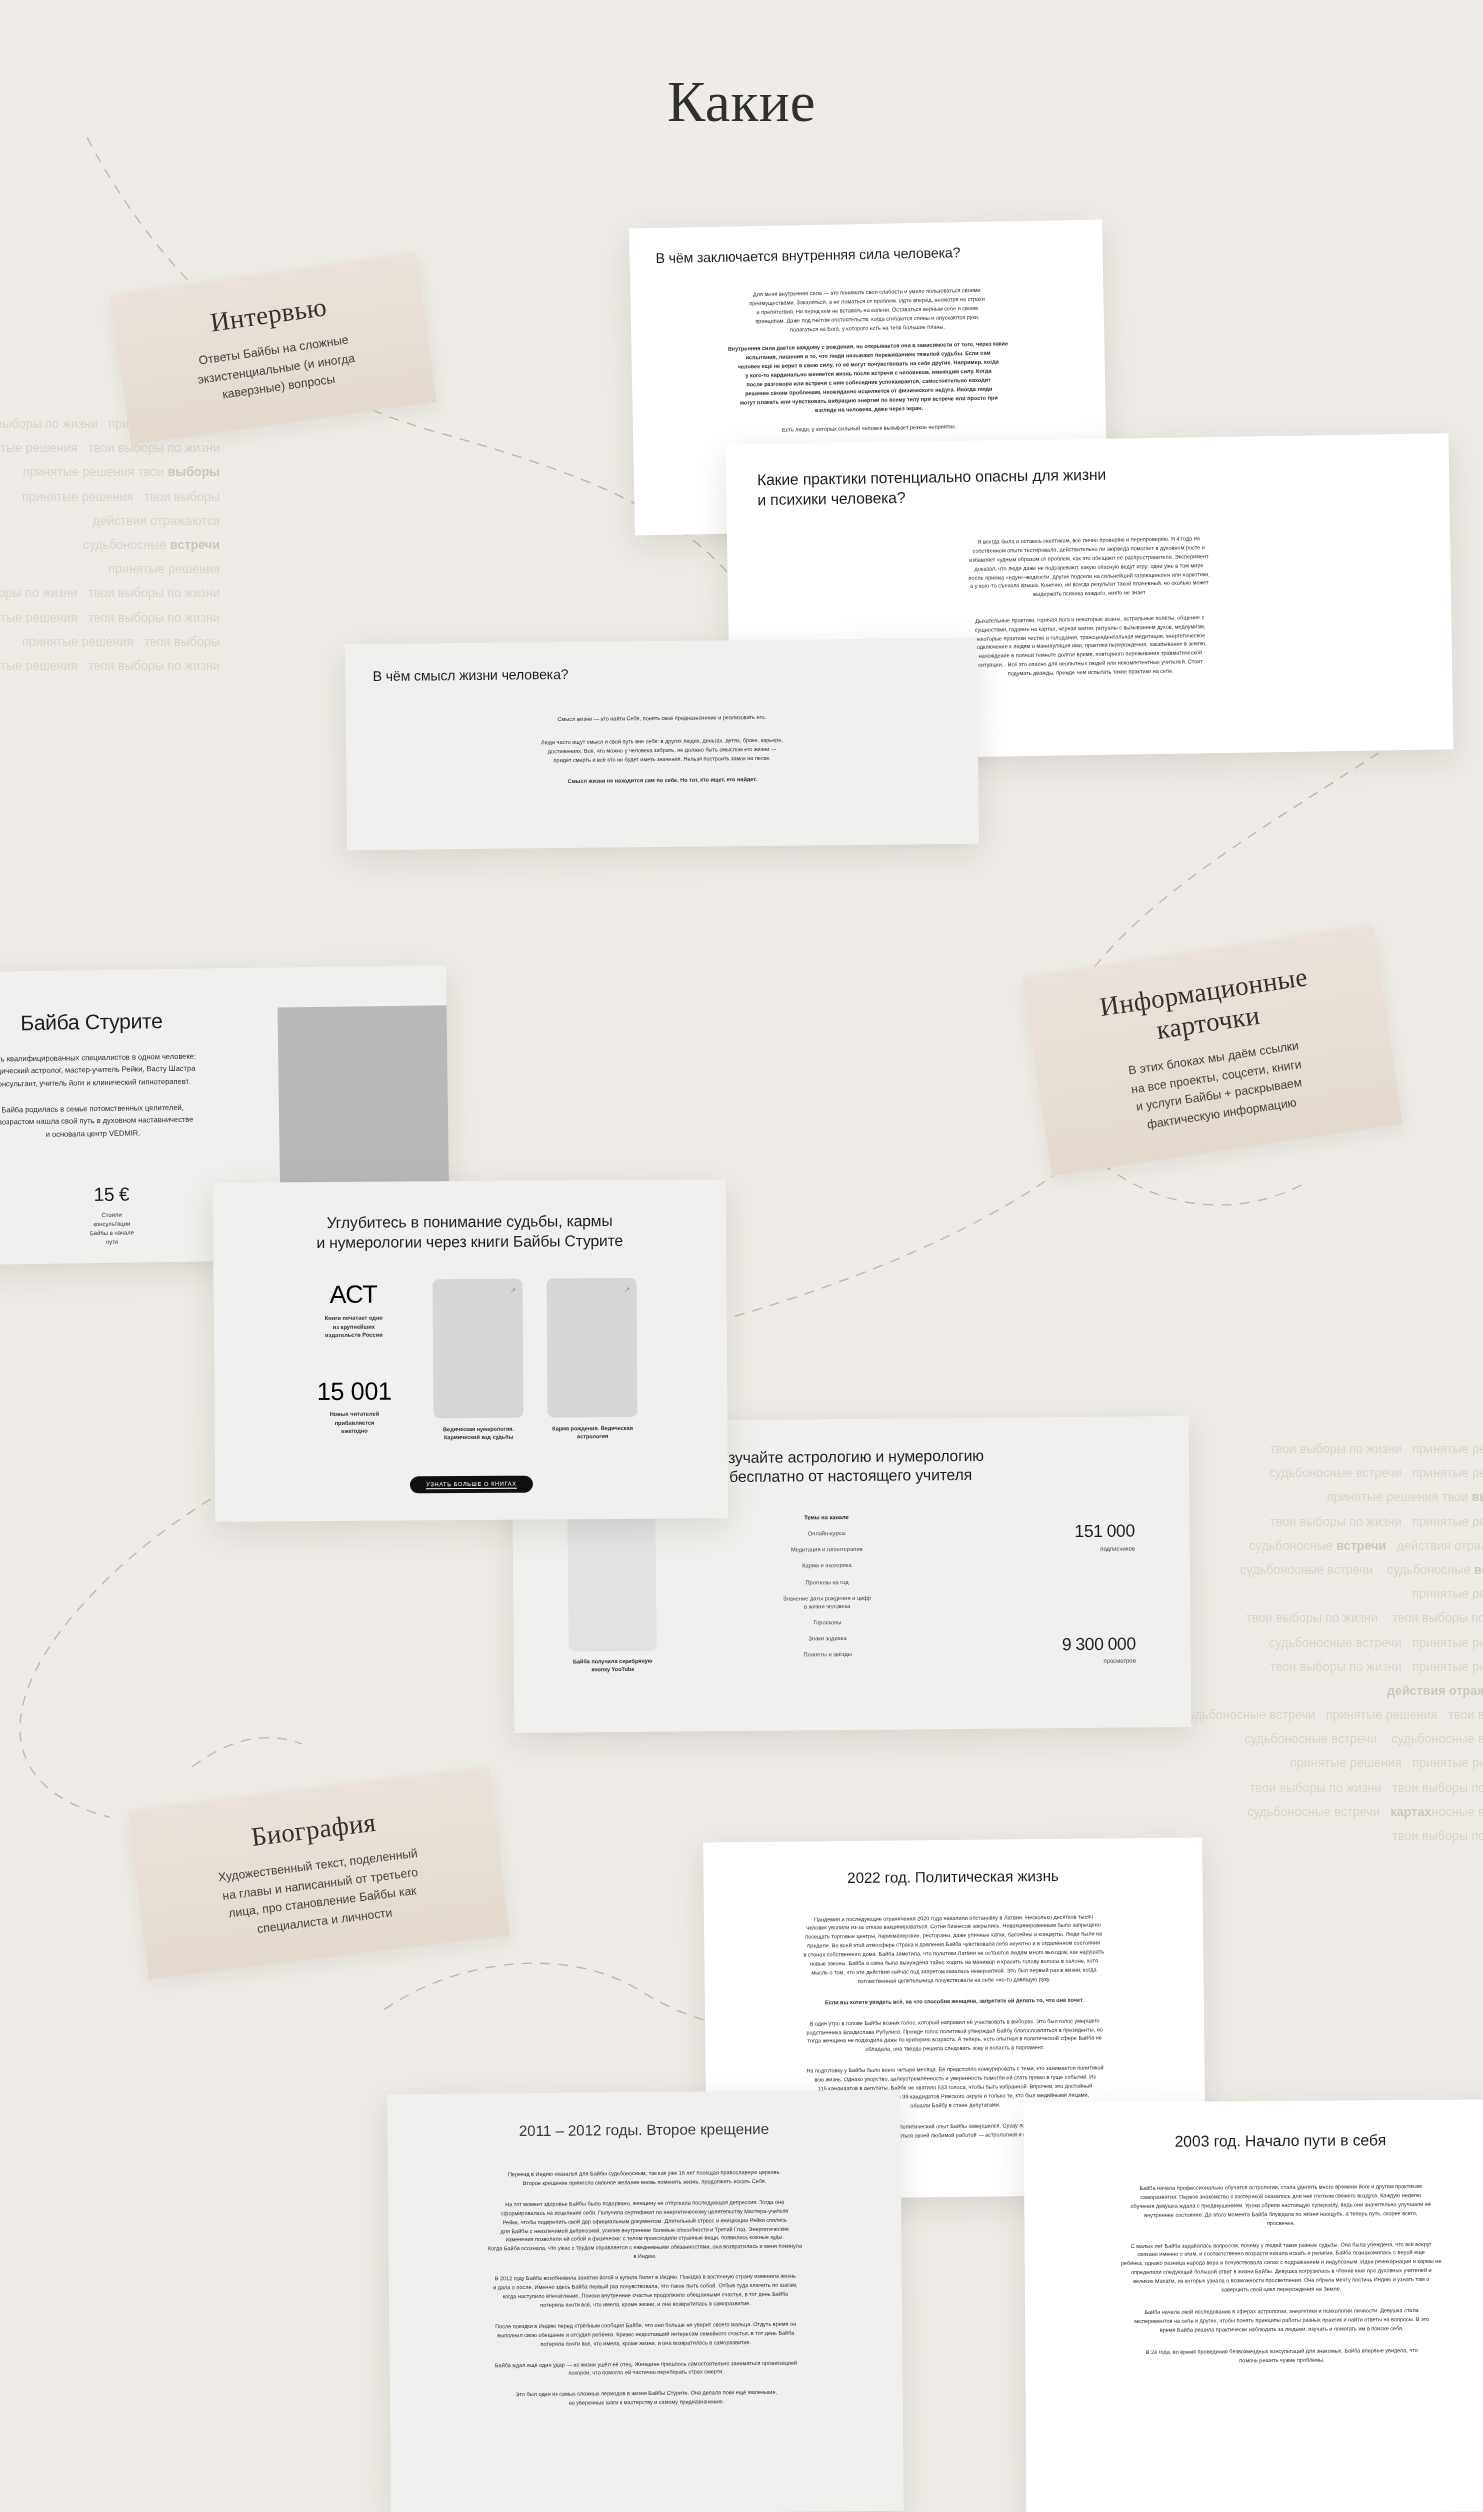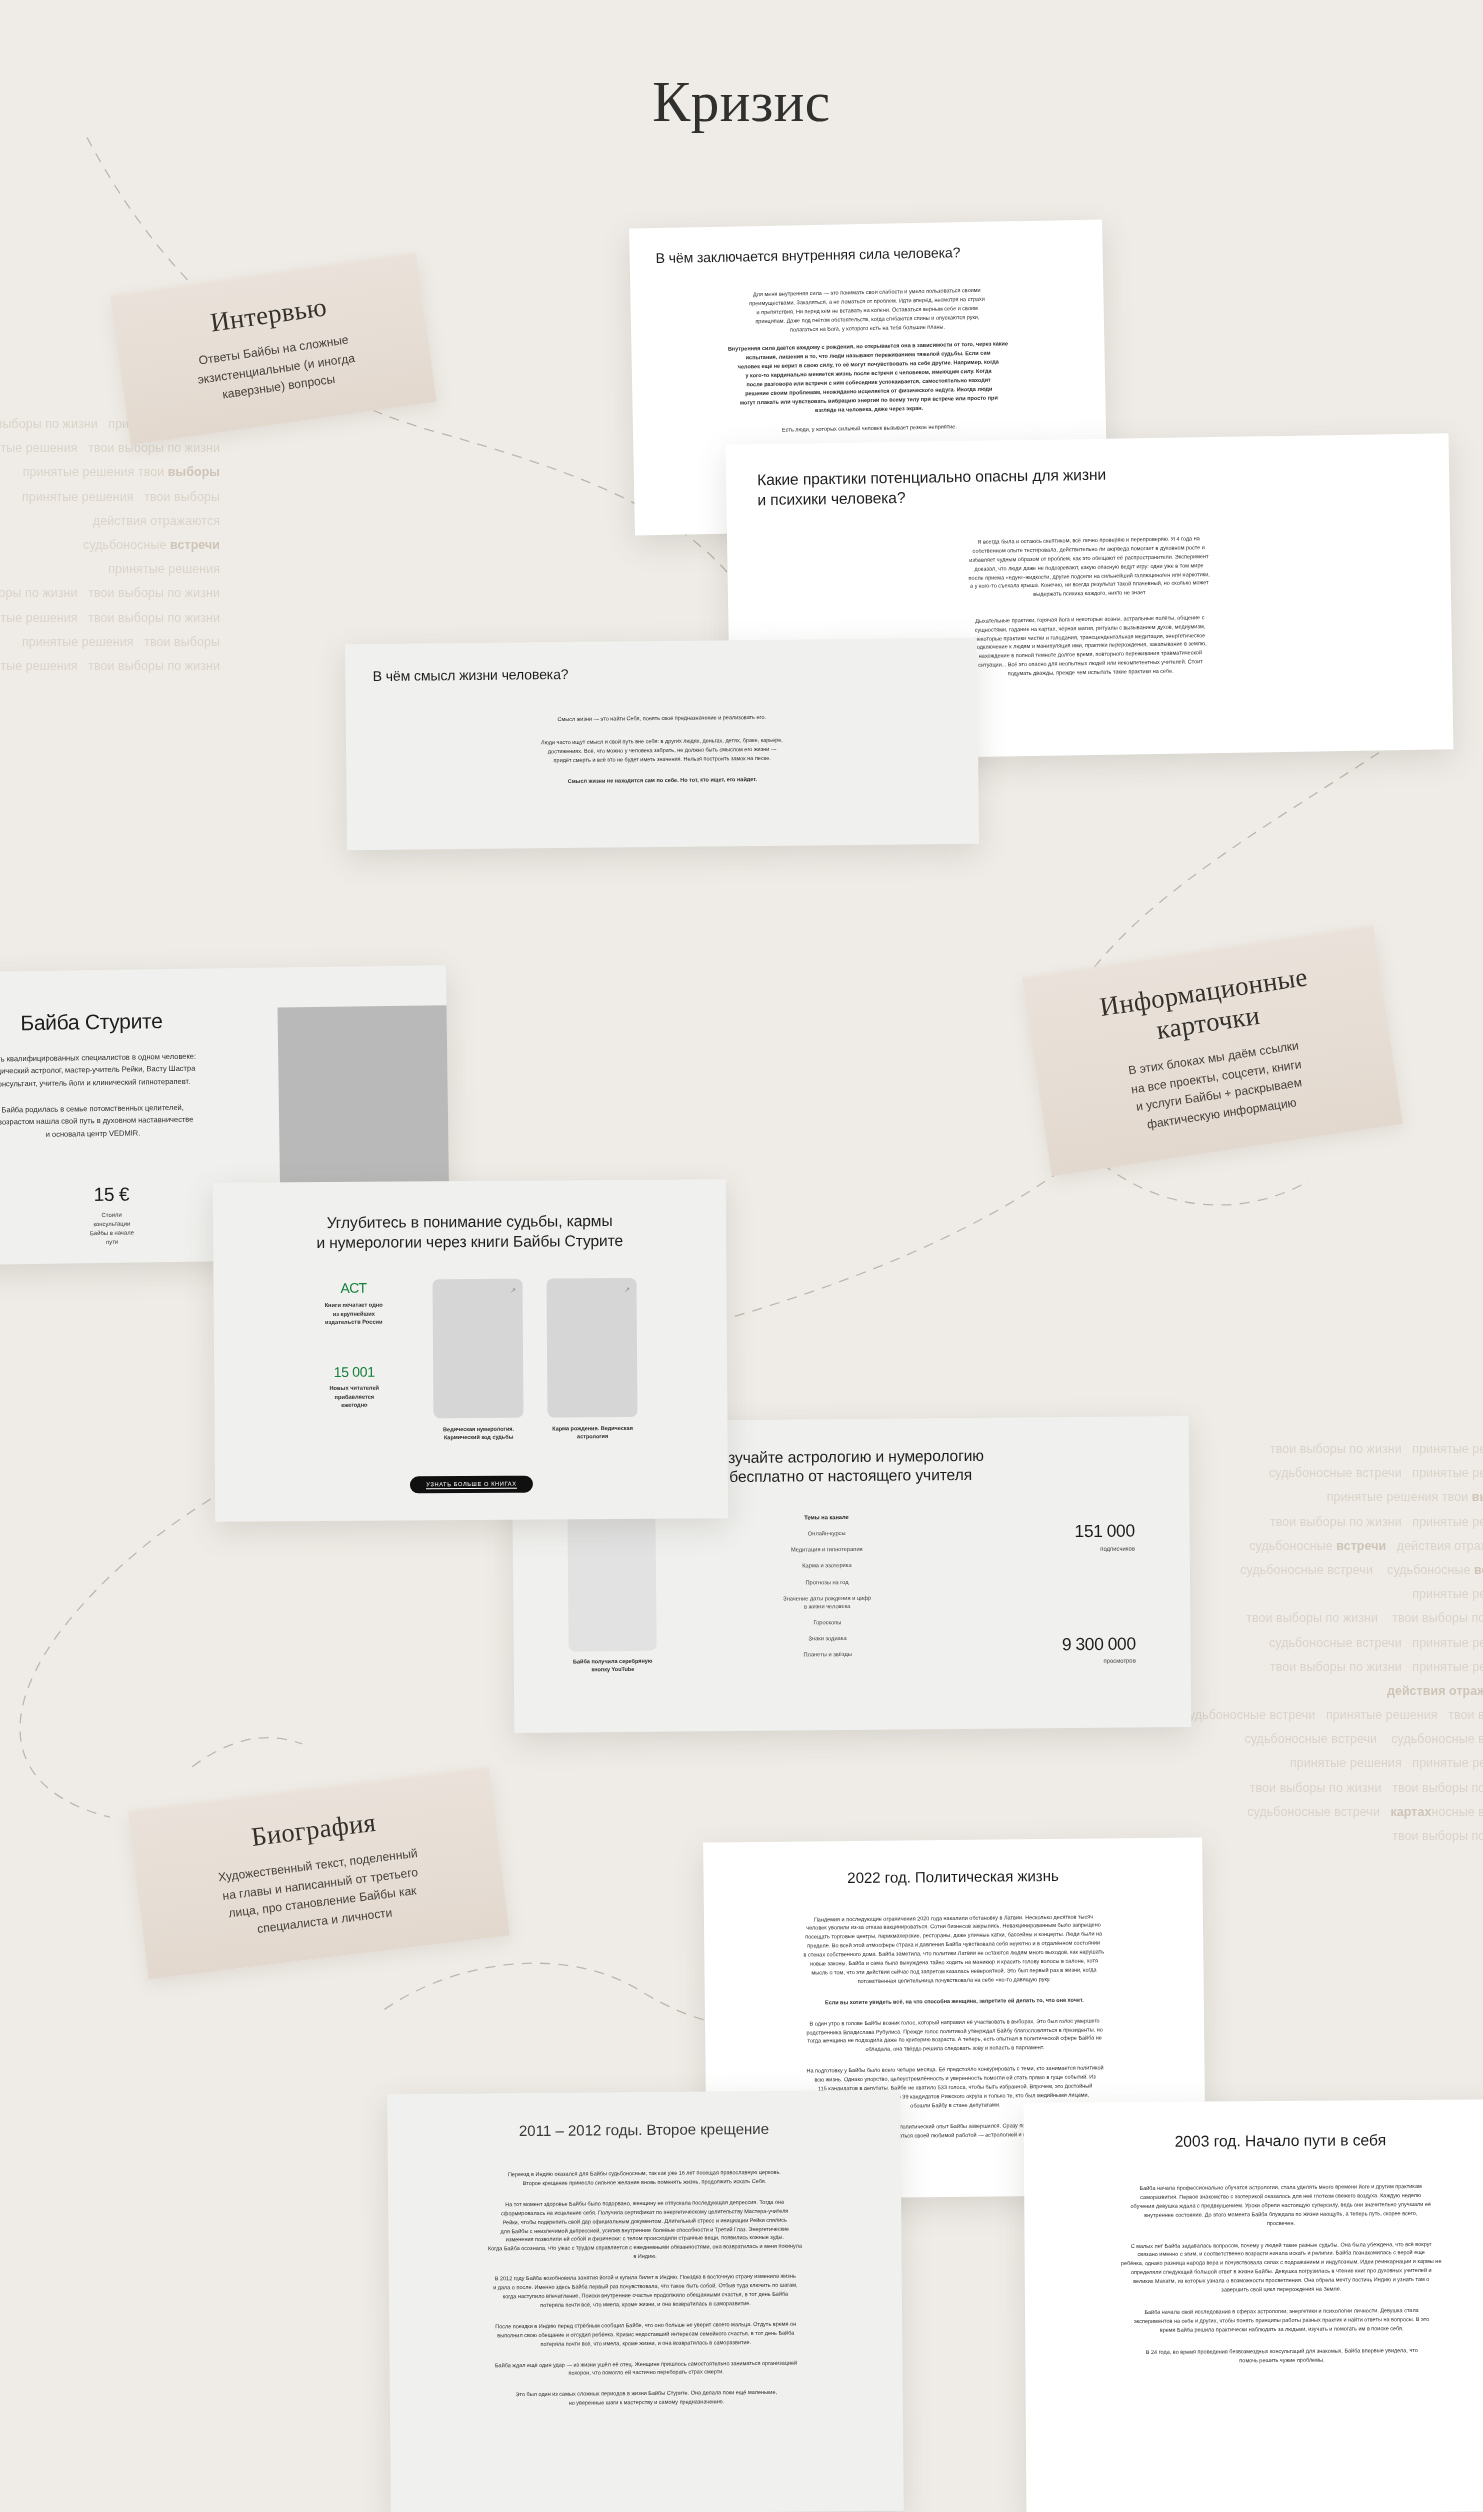--- a/index.html
+++ b/index.html
@@ -83,21 +83,21 @@
   .card-h.center{text-align:center;}
   .body-txt{
     font-size:5.5px;line-height:1.62;color:#2c2c2c;text-align:center;
     white-space:pre-line;
   }
   .body-txt.b{font-weight:bold;}
 
   
   .books-row{display:flex;align-items:flex-start;justify-content:center;gap:24px;}
   .stat-col{width:110px;text-align:center;}
-  .stat-num{font-size:14px;color:#15803d;letter-spacing:-0.3px;}
+  .stat-num{font-size:25px;color:#000000;letter-spacing:-0.3px;}
   .stat-cap{font-size:5.7px;line-height:1.5;font-weight:bold;color:#2e2e2e;margin-top:4.6px;white-space:pre-line;}
   .book{width:90px;}
   .book-cover{
     width:90px;height:139px;background:#d6d6d6;border-radius:6.4px;position:relative;
   }
   .arrow-ico{position:absolute;right:6.4px;top:6.4px;font-size:7.3px;color:#8d8d8d;}
   .book-cap{margin-top:7.3px;font-size:5.5px;font-weight:bold;line-height:1.45;text-align:center;color:#2b2b2b;white-space:pre-line;}
   .pill{
     display:inline-block;background:#101010;color:#fff;border-radius:37px;
     padding:5.5px 16.5px;font-size:5.7px;letter-spacing:0.6px;
@@ -159,21 +159,21 @@
 твои выборы по жизни   принятые решения
 <b>действия отражаются</b>
 судьбоносные встречи   принятые решения   твои выборы
 судьбоносные встречи    судьбоносные встречи
 принятые решения   принятые решения
 твои выборы по жизни   твои выборы по жизни
 судьбоносные встречи   <b>картах</b>носные встречи
 твои выборы по жизни</div>
 
   <h1 class="main-title">
-    <span>Кризис</span>
+    <span>Какие</span>
   </h1>
 
   <div class="tag" style="left:119px;top:275px;width:247px;transform:rotate(-8deg);">
     <div class="tag-title">Интервью</div>
     <div class="tag-desc">Ответы Байбы на сложные
 экзистенциальные (и иногда
 каверзные) вопросы</div>
   </div>
 
   <div class="card" style="left:632px;top:224px;width:473px;height:307px;transform:rotate(-1.1deg);padding:0;">

